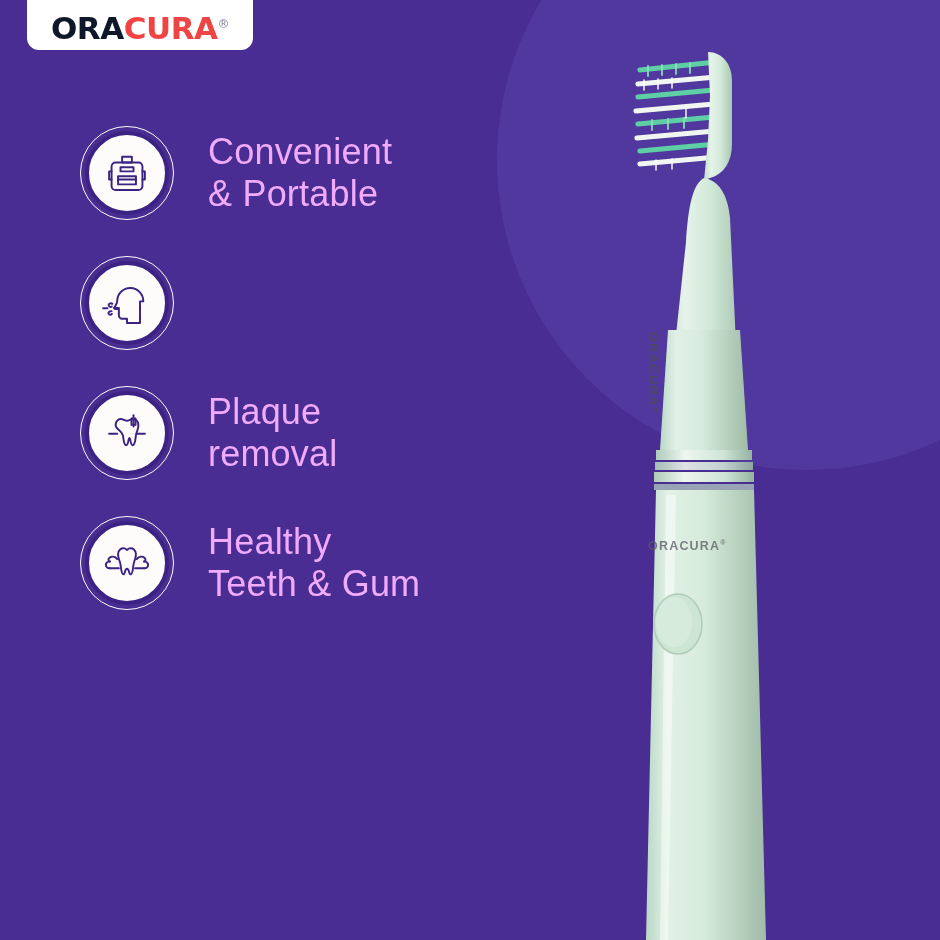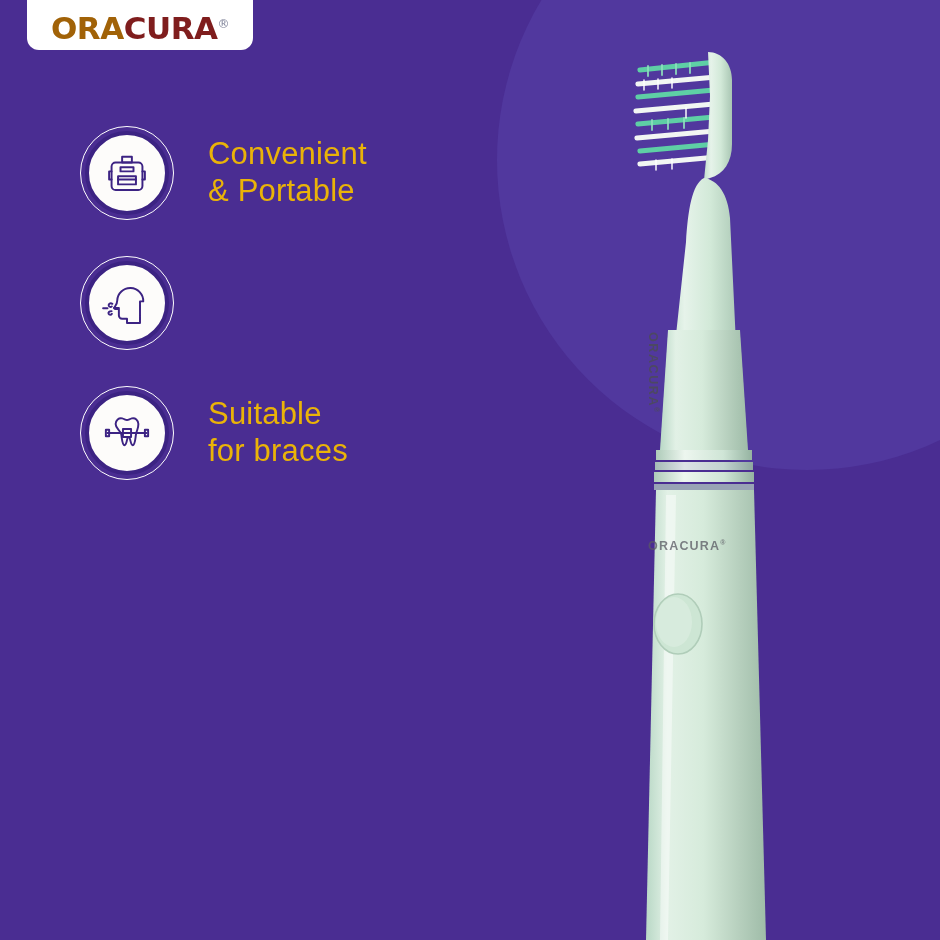--- a/index.html
+++ b/index.html
@@ -44,22 +44,22 @@
   }
   .logo-text {
     font-family: "DejaVu Sans", sans-serif;
     font-size: 31px;
     font-weight: bold;
     letter-spacing: -0.5px;
     line-height: 1;
     position: relative;
     white-space: nowrap;
   }
-  .logo-ora { color: #a16207; }
-  .logo-cura { color: #7f1d1d; }
+  .logo-ora { color: #0f172a; }
+  .logo-cura { color: #ef4444; }
   .logo-reg {
     font-size: 12px;
     vertical-align: super;
     color: #7b7f96;
     font-weight: normal;
   }
 
   
   .features {
     position: absolute;
@@ -101,22 +101,22 @@
     align-items: center;
     justify-content: center;
   }
   .ring-inner svg {
     width: 52px;
     height: 52px;
     display: block;
   }
   .feature-label {
     margin-left: 34px;
-    color: #eab308;
-    font-size: 31px;
+    color: #f0abfc;
+    font-size: 36px;
     line-height: 1.18;
     font-weight: 300;
     letter-spacing: 0.2px;
     white-space: pre-line;
   }
 
   
   .brush {
     position: absolute;
     left: 600px;
@@ -195,39 +195,57 @@
             <path d="M52 30a16 16 0 0 0-32-1c0 4-2 6-3.5 8.5-.6 1 0 2 1.2 2H22v8a4 4 0 0 0 4 4h6v5h16V30z"></path>
             <path d="M22 38h-6"></path>
             <path d="M14 33c-2.5-1.5-5 0-4.5 2.2.4 1.8 2.6 2.2 3.8 1"></path>
             <path d="M13 42c-3 0-4.5 1.6-3.6 3.4.8 1.6 3 1.5 4-.2"></path>
             <path d="M8 38.5H2.6"></path>
           </svg>
         </div>
       </div>
     </div>
 
-
-
-
     <div class="feature-row">
       <div class="icon-wrap">
         <div class="ring-outer"></div>
         <div class="ring-inner">
           <svg viewBox="0 0 64 64" fill="none" stroke="#3c2383" stroke-width="2.4" stroke-linecap="round" stroke-linejoin="round">
-            <path d="M18 21c0-5 4-8 8-7 3 .8 4 2 6 2s3-1.2 6-2c4-1 8 2 8 7 0 6-2 7-3 13-.8 5-1 13-4 13s-2.5-10-5-10-2 10-5 10-3.2-8-4-13c-1-6-7-7-7-13z"></path>
-            <path d="M8 32h48"></path>
-            <path d="M27 27h10v10H27z"></path>
-            <path d="M6 28h4v8H6z"></path>
-            <path d="M54 28h4v8h-4z"></path>
+            <path d="M18 22c0-5 4-8 8-7 3 .8 4 2 6 2s3-1.2 6-2c4-1 8 2 8 7 0 6-2 7-3 13-.8 5-1 12-4 12s-2.5-9-4-9-1 9-4 9-3.2-7-4-12c-1-6-9-7-9-13z"></path>
+            <path d="M10 33h10"></path>
+            <path d="M44 33h10"></path>
+            <path d="M40 10v14"></path>
+            <path d="M37.5 14h5v8h-5z"></path>
           </svg>
         </div>
       </div>
-      <div class="feature-label">Suitable
-for braces</div>
-    </div>
+      <div class="feature-label">Plaque
+removal</div>
+    </div>
+
+
+    <div class="feature-row">
+      <div class="icon-wrap">
+        <div class="ring-outer"></div>
+        <div class="ring-inner">
+          <svg viewBox="0 0 64 64" fill="none" stroke="#3c2383" stroke-width="2.4" stroke-linecap="round" stroke-linejoin="round">
+            <path d="M21 21c0-5 4-8 8-7 2 .6 2.4 2 3 2s1-1.4 3-2c4-1 8 2 8 7 0 6-2 7-3 13-.8 5-1 12-3.5 12S35 39 32 39s-2 7-4.5 7S25 40 24 34c-1-6-3-7-3-13z"></path>
+            <path d="M20 27c-3-3-7-3.5-9.5-1.5-2 1.6-1.6 4 .5 4.8"></path>
+            <path d="M11 30c-3 .4-5 2-5 4.5S8.5 39 11 38.5"></path>
+            <path d="M11 38.5h11"></path>
+            <path d="M44 27c3-3 7-3.5 9.5-1.5 2 1.6 1.6 4-.5 4.8"></path>
+            <path d="M53 30c3 .4 5 2 5 4.5S55.5 39 53 38.5"></path>
+            <path d="M53 38.5H42"></path>
+          </svg>
+        </div>
+      </div>
+      <div class="feature-label">Healthy
+Teeth &amp; Gum</div>
+    </div>
+
 
   </div>
 
   <div class="brush">
     <svg width="230" height="940" viewBox="0 0 230 940">
       <defs>
         <linearGradient id="bodyGrad" x1="0" y1="0" x2="1" y2="0">
           <stop offset="0%" stop-color="#b9d8c6"></stop>
           <stop offset="18%" stop-color="#e2f1e6"></stop>
           <stop offset="48%" stop-color="#d6ebdb"></stop>

